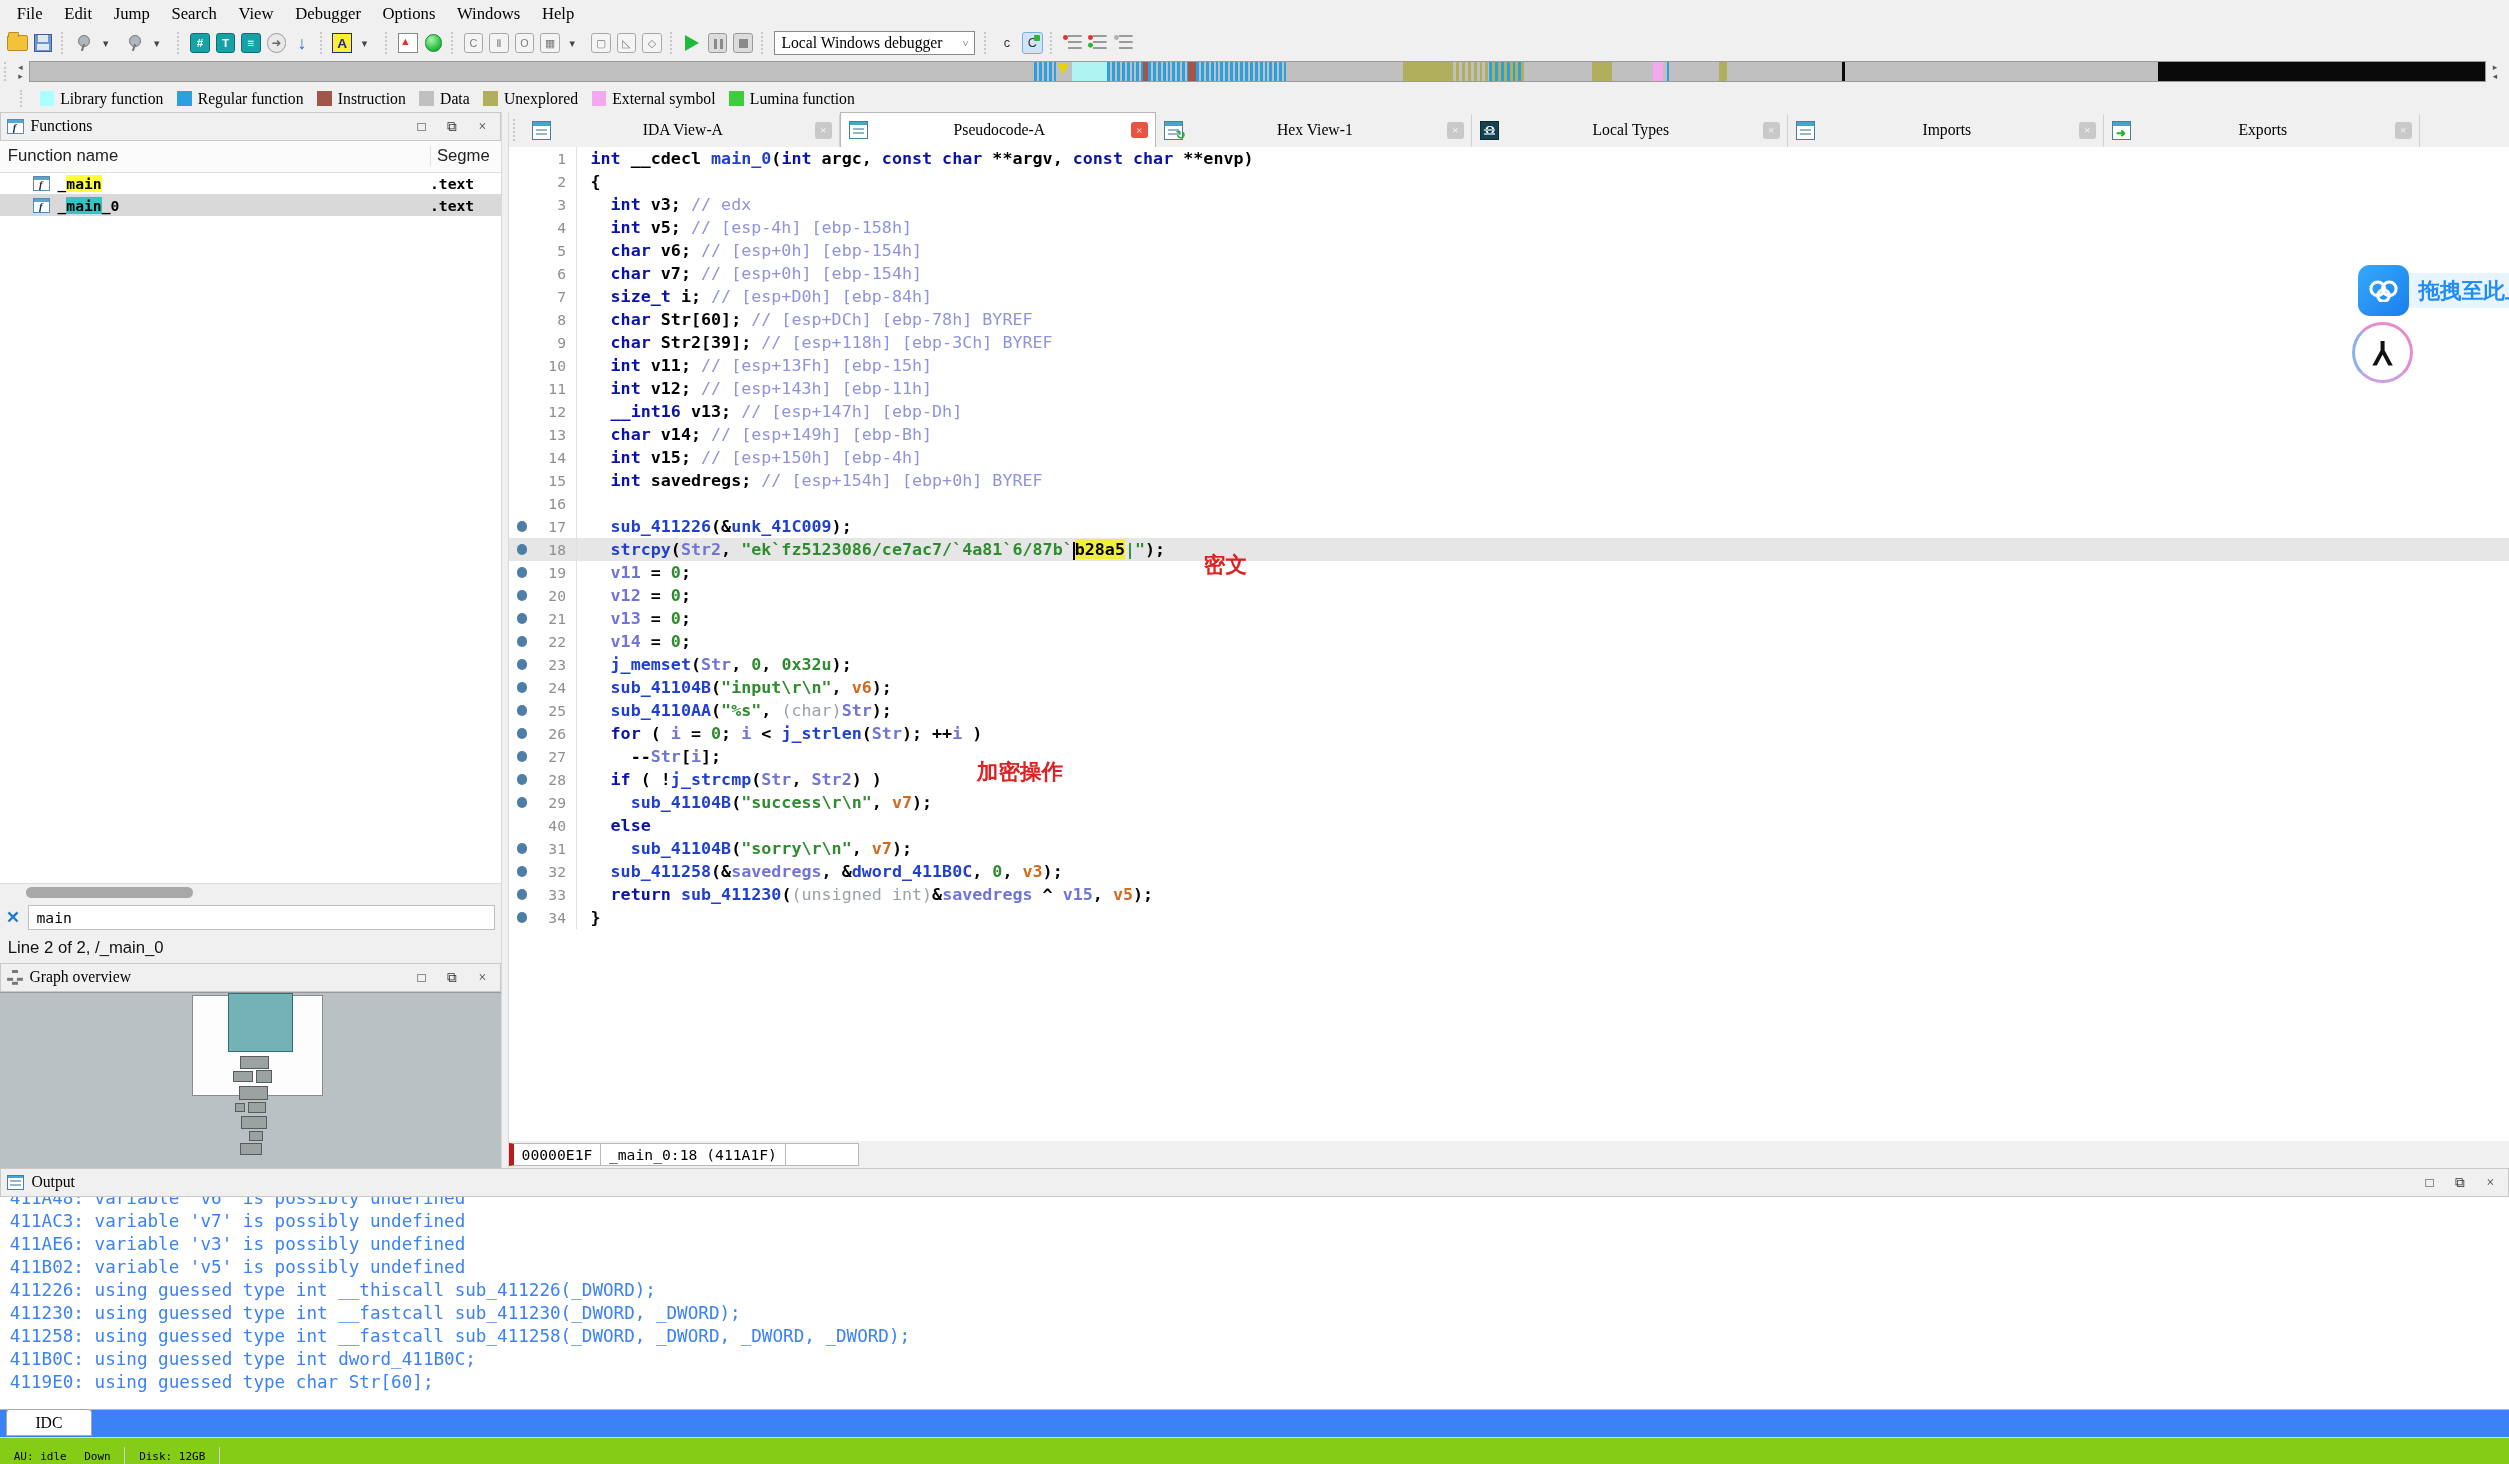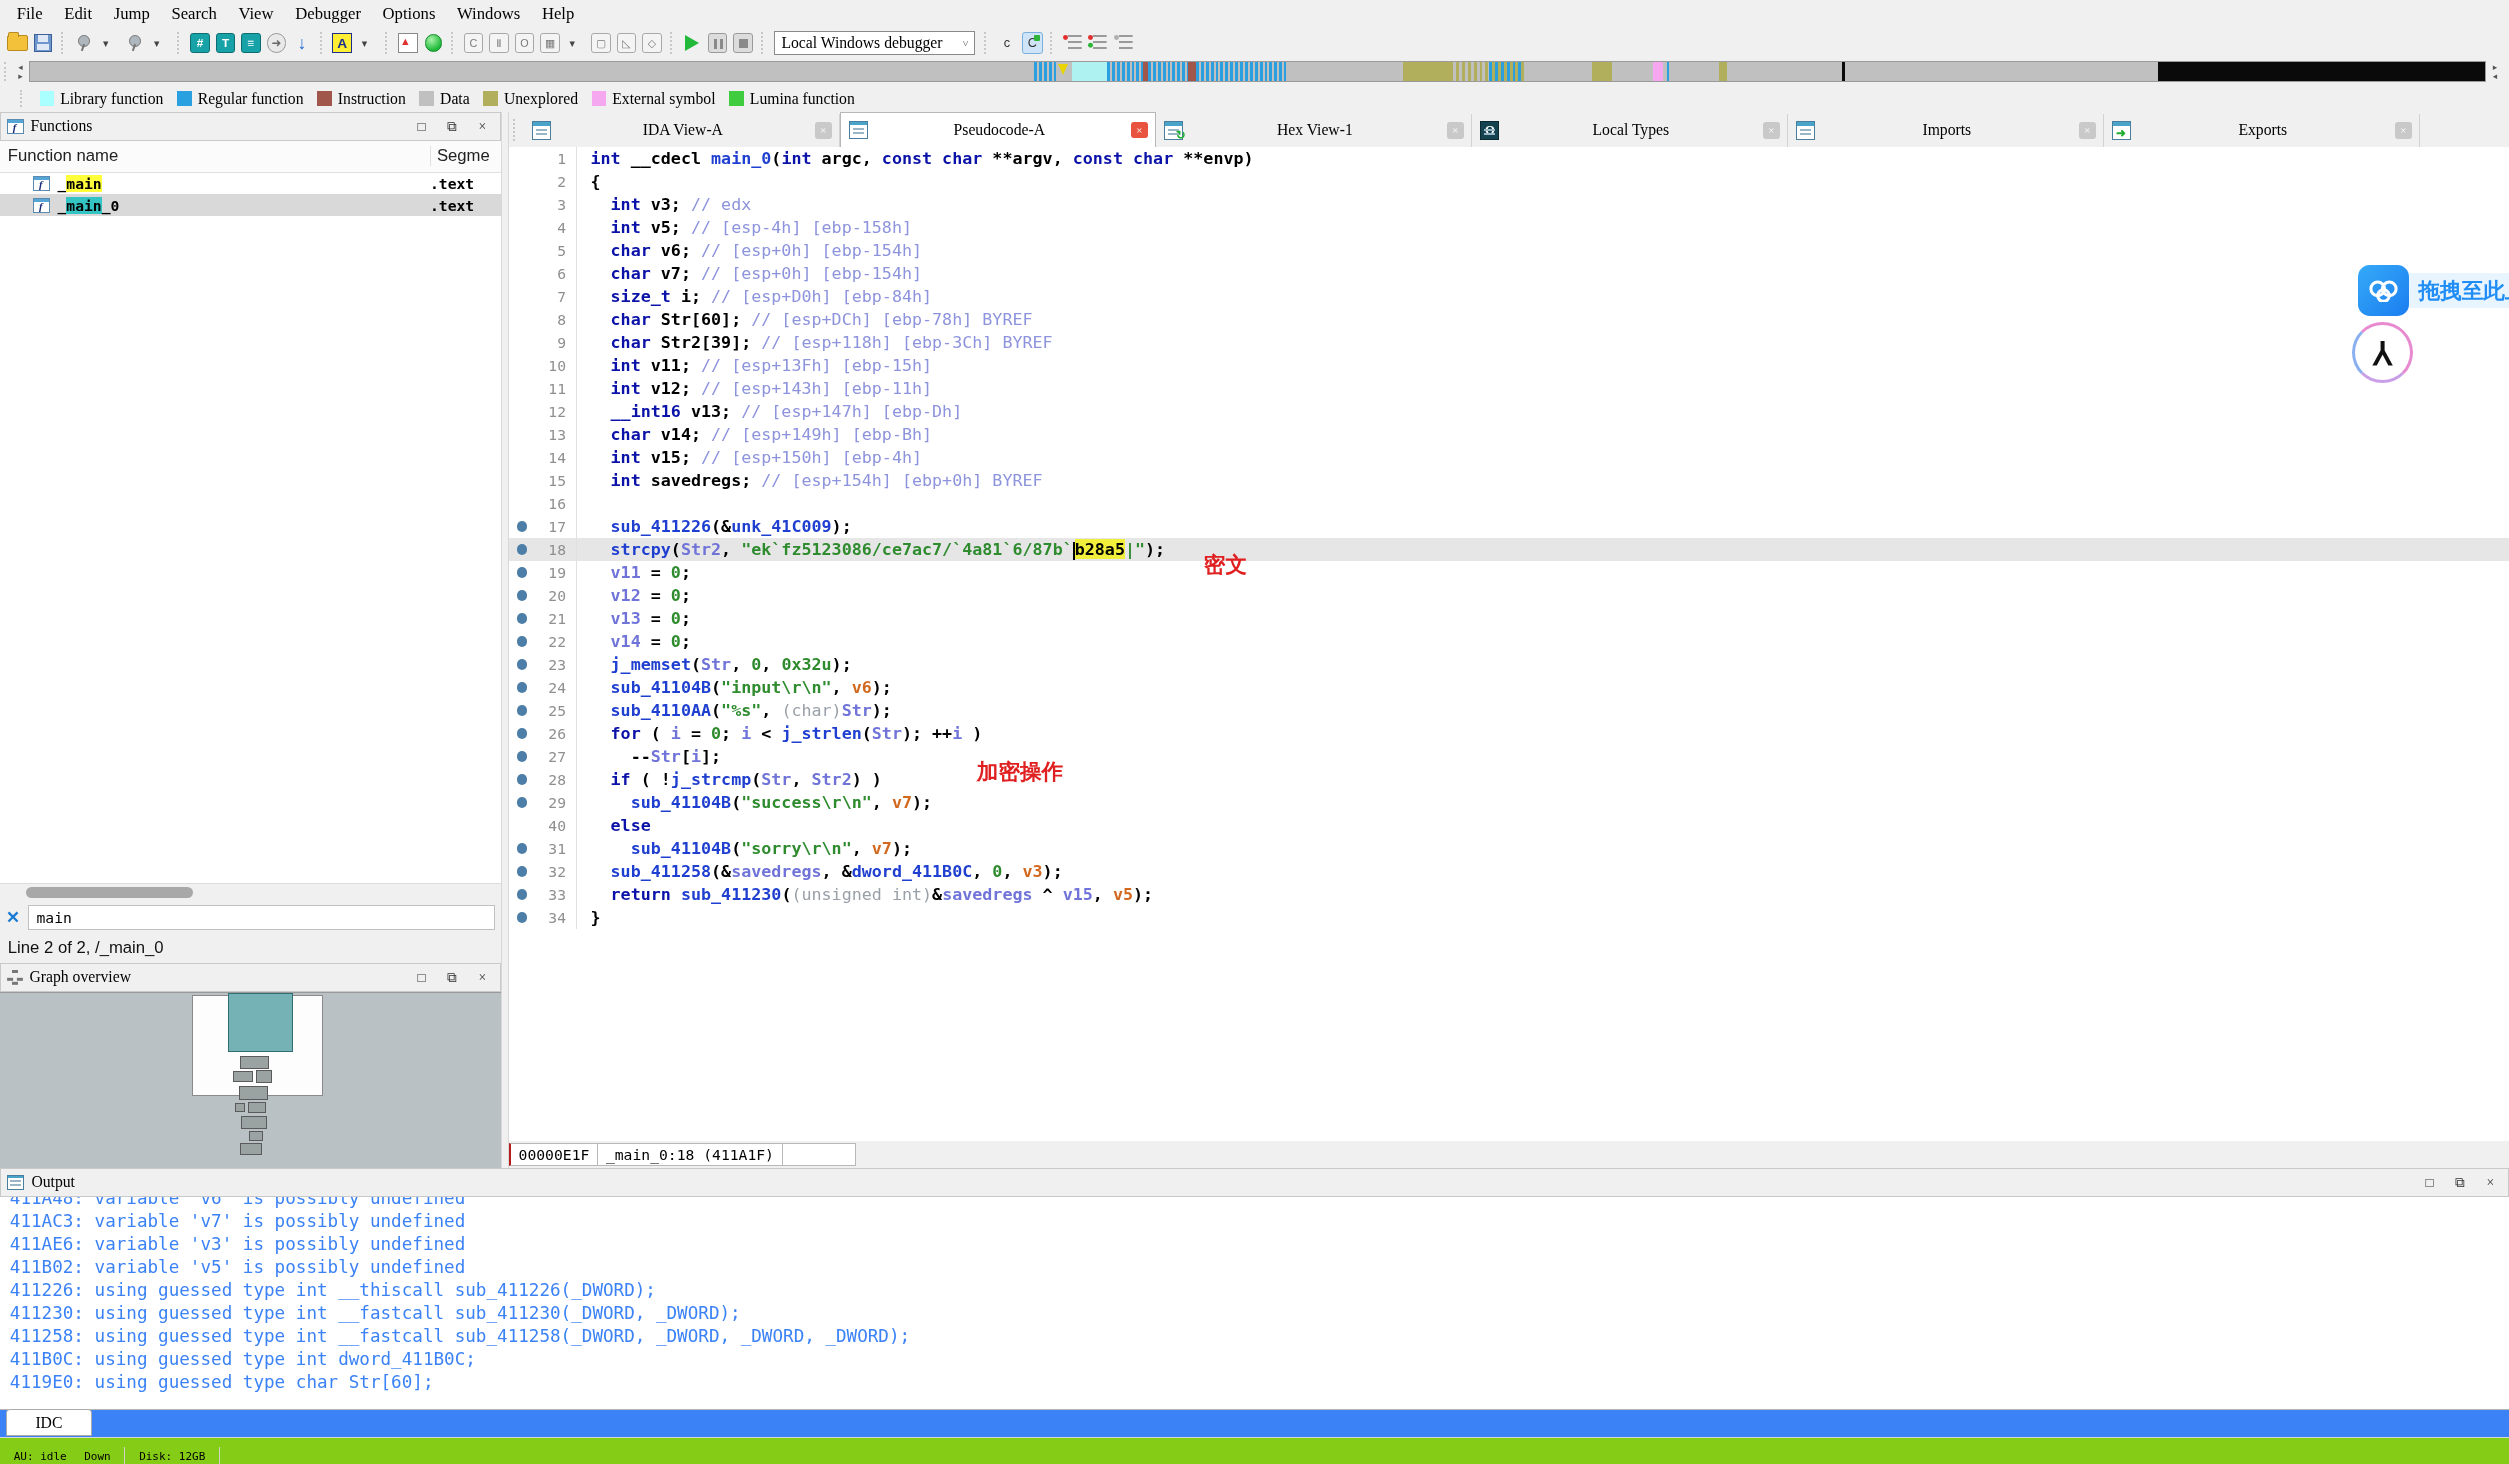--- a/index.html
+++ b/index.html
@@ -154,21 +154,21 @@
   .sg-s { color:#2e8b2e; font-weight:bold; }
   .sg-o { color:#d2691e; font-weight:bold; }
   .sg-g { color:#9aa0a8; }
   .sg-y { color:#000; background:#f2ef3c; font-weight:bold; }
   .sg-x { display:inline-block; width:2px; height:17.6px; background:#000; vertical-align:middle; }
   .ann { position:absolute; top:15px; color:#e02020; font-family:"Liberation Sans", sans-serif;
          font-size:21.6px; font-weight:bold; white-space:nowrap; line-height:23px; }
   .code-status { height:26.5px; background:#f0f0f0; display:flex; align-items:center;
                  font-family:"DejaVu Sans Mono", monospace; font-size:14.7px; color:#000; }
   .cs-cell { background:#fff; border:1px solid #b8b8b8; border-left:none; height:23.5px; line-height:21.6px; padding:0 7.8px; }
-  .cs-cell:first-child { border-left:2px solid #b91c1c; }
+  .cs-cell:first-child { border-left:5px solid #b91c1c; }
   .cs-empty { width:73px; }
 
   
   .output-panel { height:269px; display:flex; flex-direction:column; background:#fff; }
   .outicon { width:17.6px;height:15.7px;background:#fff;border:1px solid #4a7e9e;position:relative; }
   .outicon::before { content:"";position:absolute;top:0;left:0;right:0;height:2.9px;background:#4aa3c8; }
   .outicon::after { content:"";position:absolute;left:2px;top:4.9px;right:2px;height:7.8px;
                     background:repeating-linear-gradient(180deg,#9ab6c6 0 2px,transparent 2px 3.9px); }
   .outtext { flex:1; overflow:hidden; padding-left:9.8px; font-family:"DejaVu Sans Mono", monospace;
              font-size:17.6px; line-height:23px; color:#3b82f6; background:#fff; }

